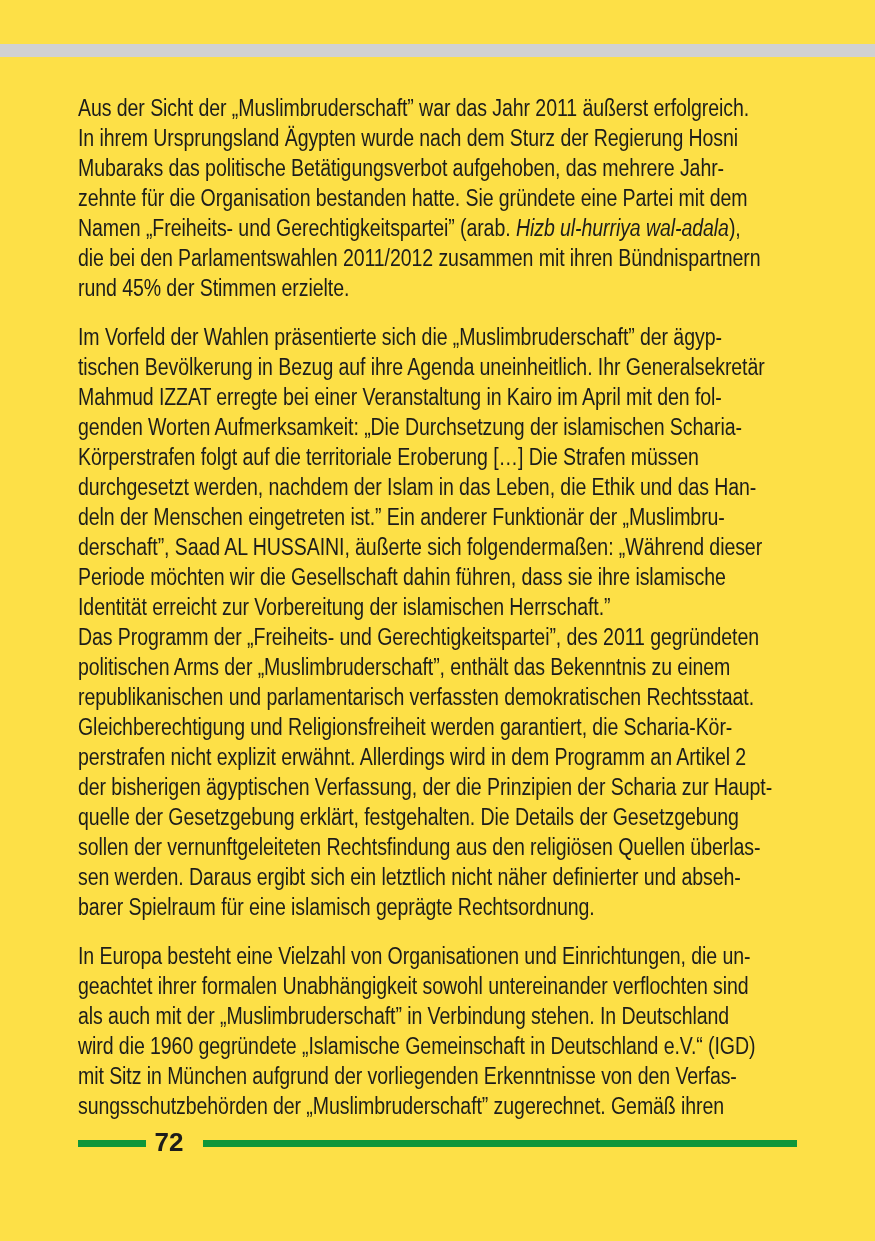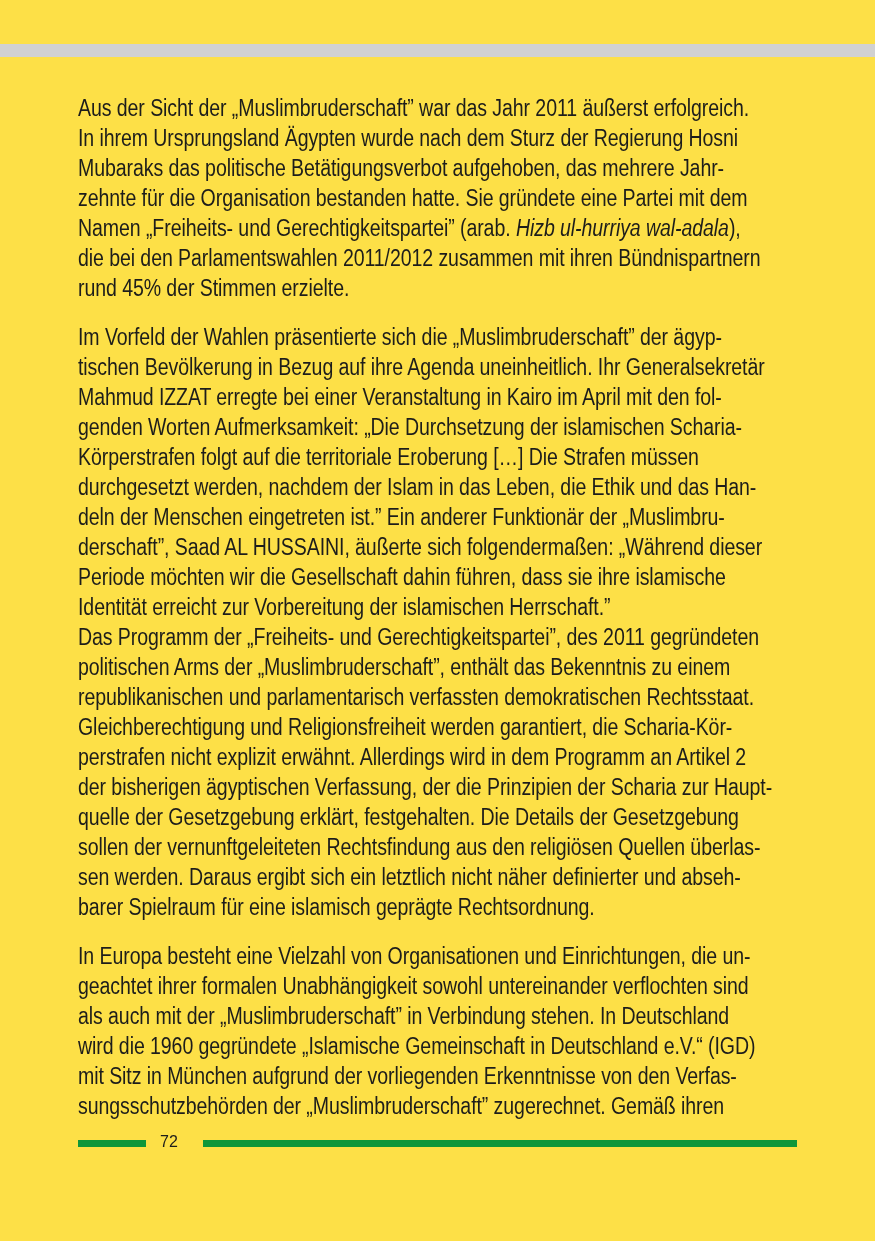--- a/index.html
+++ b/index.html
@@ -67,23 +67,24 @@
   .footer .bar-right {
     left: 203px;
     width: 594px;
   }
   .footer .page-num {
     position: absolute;
     left: 150px;
     top: 0;
     width: 38px;
     text-align: center;
-    font-size: 16px;
+    font-size: 26px;
     line-height: 32px;
     color: var(--text, #1d1d1b);
+    font-weight: bold;
   }
 </style>
 </head>
 <body>
 
 <div class="page">
   <div class="top-gray-bar"></div>
 
   <main class="body-text">
       <div class="para">

